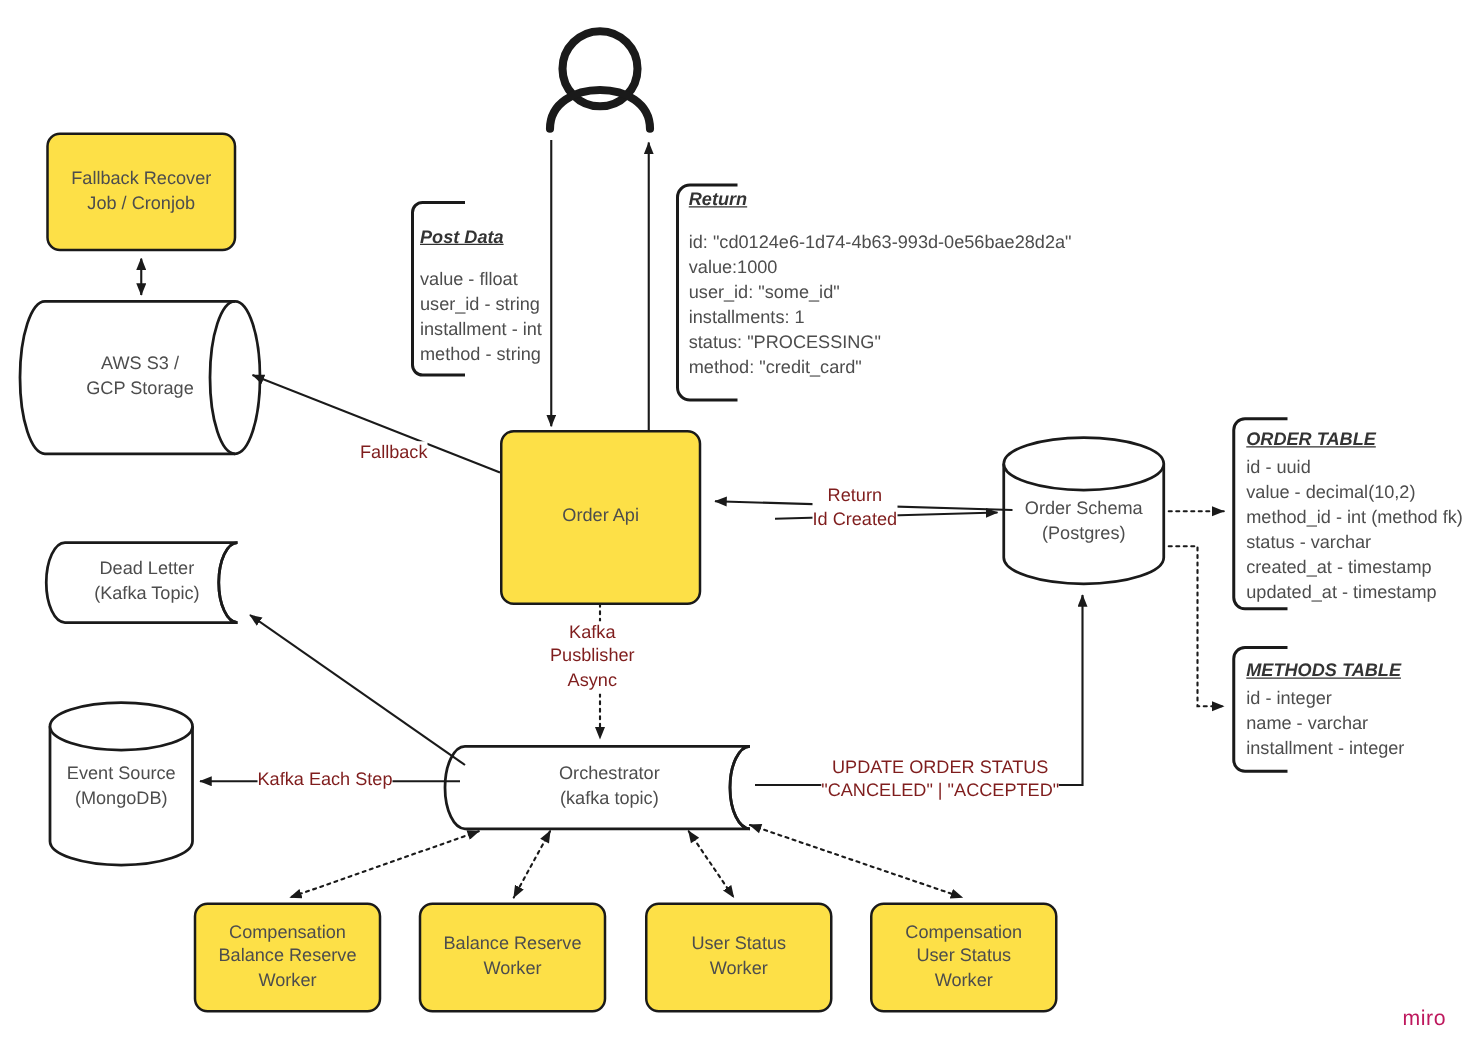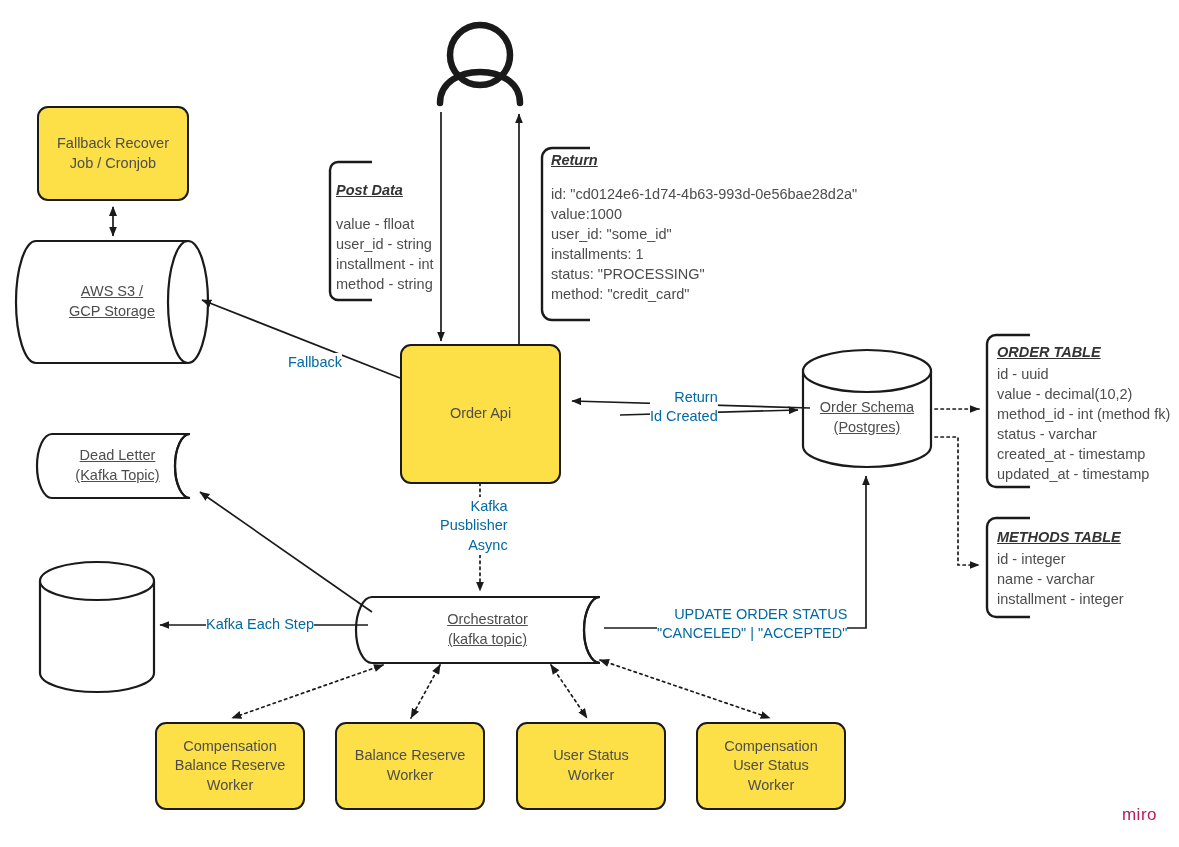--- a/index.html
+++ b/index.html
@@ -8,25 +8,25 @@
   #canvas{position:absolute;left:0;top:0;width:1179px;height:847px;}
   .node{position:absolute;box-sizing:border-box;display:flex;align-items:center;
         justify-content:center;text-align:center;color:#4d4d4d;font-size:14.5px;
         line-height:1.35;white-space:pre-line;z-index:3;pointer-events:auto;}
   .rbox{border:2.2px solid #1a1a1a;border-radius:11px;background:#fde047;}
   .note{position:absolute;box-sizing:border-box;color:#4d4d4d;font-size:14.5px;
         line-height:1.38;z-index:3;background:transparent;}
   .note .ttl{font-weight:bold;font-style:italic;text-decoration:underline;
              color:#333;display:block;margin-bottom:14px;}
   .note .body{display:block;white-space:pre-line;}
-  .edge-label{position:absolute;color:#0369a1;font-size:14.5px;line-height:1.33;
-              white-space:pre-line;z-index:4;background:#fff;text-align:right;}
+  .edge-label{position:absolute;color:#7f1d1d;font-size:14.5px;line-height:1.33;
+              white-space:pre-line;z-index:4;background:#fff;text-align:center;}
   .cyl-label{position:absolute;z-index:4;color:#4d4d4d;font-size:14.5px;
              line-height:1.35;white-space:pre-line;text-align:center;
-             display:flex;align-items:center;justify-content:center;text-decoration:underline;}
+             display:flex;align-items:center;justify-content:center;}
   #miro{position:absolute;right:22px;bottom:22px;color:#be185d;font-size:17px;
         letter-spacing:.5px;z-index:5;}
   svg{position:absolute;left:0;top:0;}
   .shape-svg{z-index:2;}
 </style>
 </head>
 <body>
 
 <div id="canvas">
 
@@ -136,20 +136,22 @@
 
   <div class="node rbox" style="left:37px;top:106px;width:152px;height:95px;">Fallback Recover
 Job / Cronjob</div>
 
   <div class="cyl-label" style="left:36px;top:272px;width:152px;height:60px;">AWS S3 /
 GCP Storage</div>
 
   <div class="cyl-label" style="left:45px;top:436px;width:145px;height:60px;">Dead Letter
 (Kafka Topic)</div>
 
+  <div class="cyl-label" style="left:37px;top:600px;width:120px;height:60px;">Event Source
+(MongoDB)</div>
 
   <div class="node rbox" style="left:400px;top:344px;width:161px;height:140px;">Order Api</div>
 
   <div class="cyl-label" style="left:803px;top:388px;width:128px;height:60px;">Order Schema
 (Postgres)</div>
 
   <div class="cyl-label" style="left:380px;top:600px;width:215px;height:60px;">Orchestrator
 (kafka topic)</div>
 
   <div class="node rbox" style="left:155px;top:722px;width:150px;height:88px;">Compensation

